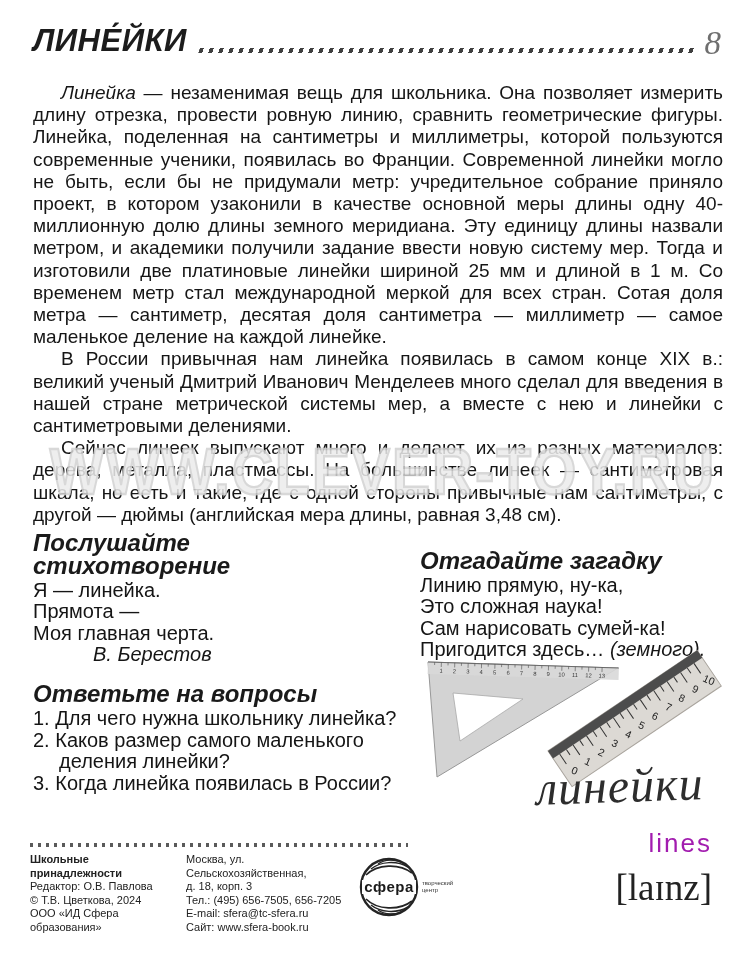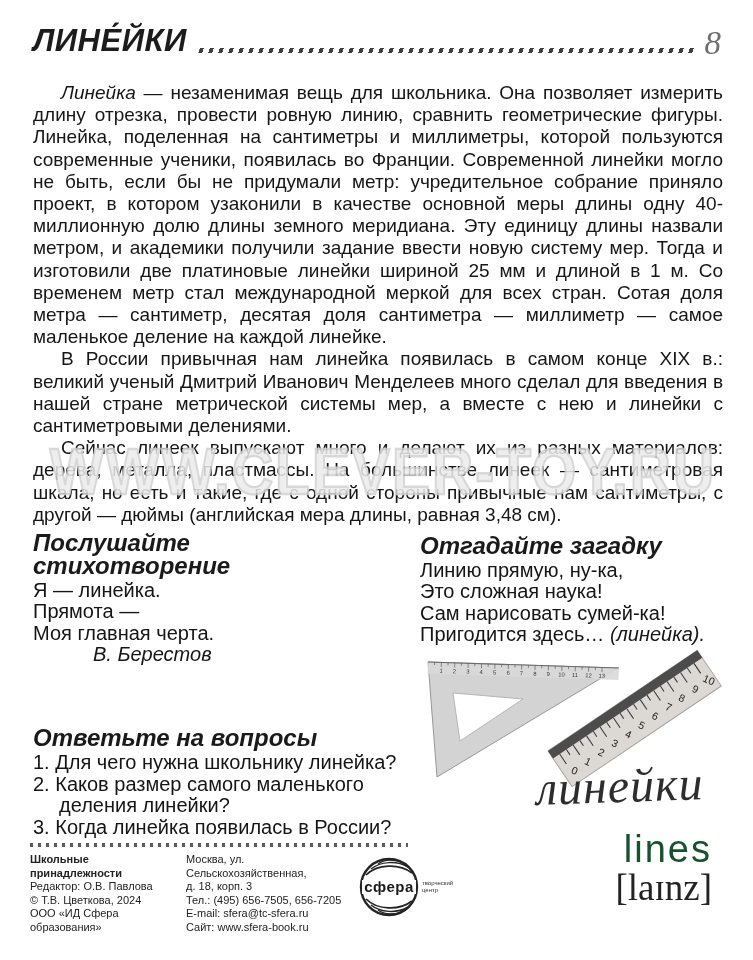--- a/index.html
+++ b/index.html
@@ -25,40 +25,40 @@
   
   .watermark{position:absolute;left:28px;top:438px;width:710px;text-align:center;
       font-weight:bold;font-size:57px;letter-spacing:2px;color:#ececec;
       -webkit-text-stroke:2px #d2d2d2;pointer-events:none;white-space:nowrap;
       transform:scaleY(1.15);opacity:.85;}
 
   
   .subhead{font-style:italic;font-weight:bold;font-size:24px;color:#1a1a1a;
            margin:0 0 3px 0;line-height:23px;}
   .poem{position:absolute;left:33px;top:531px;width:360px;font-size:20px;line-height:21.3px;}
-  .riddle{position:absolute;left:420px;top:534px;width:320px;font-size:20px;line-height:21.3px;}
+  .riddle{position:absolute;left:420px;top:549px;width:320px;font-size:20px;line-height:21.3px;}
   .poem-author{font-style:italic;padding-left:60px;}
   .riddle-answer{font-style:italic;}
 
   
-  .questions{position:absolute;left:33px;top:726px;width:400px;font-size:20px;line-height:21.5px;}
+  .questions{position:absolute;left:33px;top:682px;width:400px;font-size:20px;line-height:21.5px;}
   .questions .q-item{padding-left:26px;text-indent:-26px;margin:0;}
 
   
   .rulers-svg{position:absolute;left:420px;top:645px;pointer-events:none;}
   .tri-num{font:5.8px "Liberation Sans",sans-serif;fill:#3a3a3a;}
   .ruler-num{font:10.5px "Liberation Sans",sans-serif;fill:#222;}
   .tri-tick{stroke:#4c4c4c;stroke-width:.6;}
   .ruler-tick{stroke:#333;stroke-width:1;}
 
   
   .handwritten{position:absolute;left:536px;top:758px;font-family:"Liberation Serif",serif;
       font-style:italic;font-size:48px;letter-spacing:1px;color:#2d2d2d;
       transform:rotate(-2deg);white-space:nowrap;}
-  .vocab-english{position:absolute;right:41px;top:828px;font-size:38px;color:#14532d;
+  .vocab-english{position:absolute;right:41px;top:828px;font-size:26px;color:#a21caf;
       letter-spacing:2px;font-weight:normal;}
   .vocab-transcription{position:absolute;right:41px;top:866px;
       font-family:"Liberation Serif",serif;font-size:37px;color:#222;}
 
   
   .footer{position:absolute;left:30px;top:843px;width:430px;}
   .footer-dots{width:378px;height:4px;margin-bottom:6px;
       background:repeating-linear-gradient(90deg,#5a5a5a 0 3px,transparent 3px 8px);}
   .footer-cols{display:flex;gap:14px;}
   .footer-col{font-size:11px;line-height:13.6px;color:#222;}
@@ -92,21 +92,21 @@
     <div>Прямота —</div>
     <div>Моя главная черта.</div>
     <div class="poem-author">В. Берестов</div>
   </div>
 
   <div class="riddle">
     <div class="subhead">Отгадайте загадку</div>
     <div>Линию прямую, ну-ка,</div>
     <div>Это сложная наука!</div>
     <div>Сам нарисовать сумей-ка!</div>
-    <div><span>Пригодится здесь… </span><span class="riddle-answer">(линейка).</span></div>
+    <div><span>Пригодится здесь… </span><span class="riddle-answer">(земного).</span></div>
   </div>
 
   <div class="questions">
     <div class="subhead">Ответьте на вопросы</div>
     <p class="q-item">1. Для чего нужна школьнику линейка?</p>
     <p class="q-item">2. Каков размер самого маленького деления линейки?</p>
     <p class="q-item">3. Когда линейка появилась в России?</p>
   </div>
 
   <svg class="rulers-svg" width="330" height="175" viewBox="0 0 330 175">

